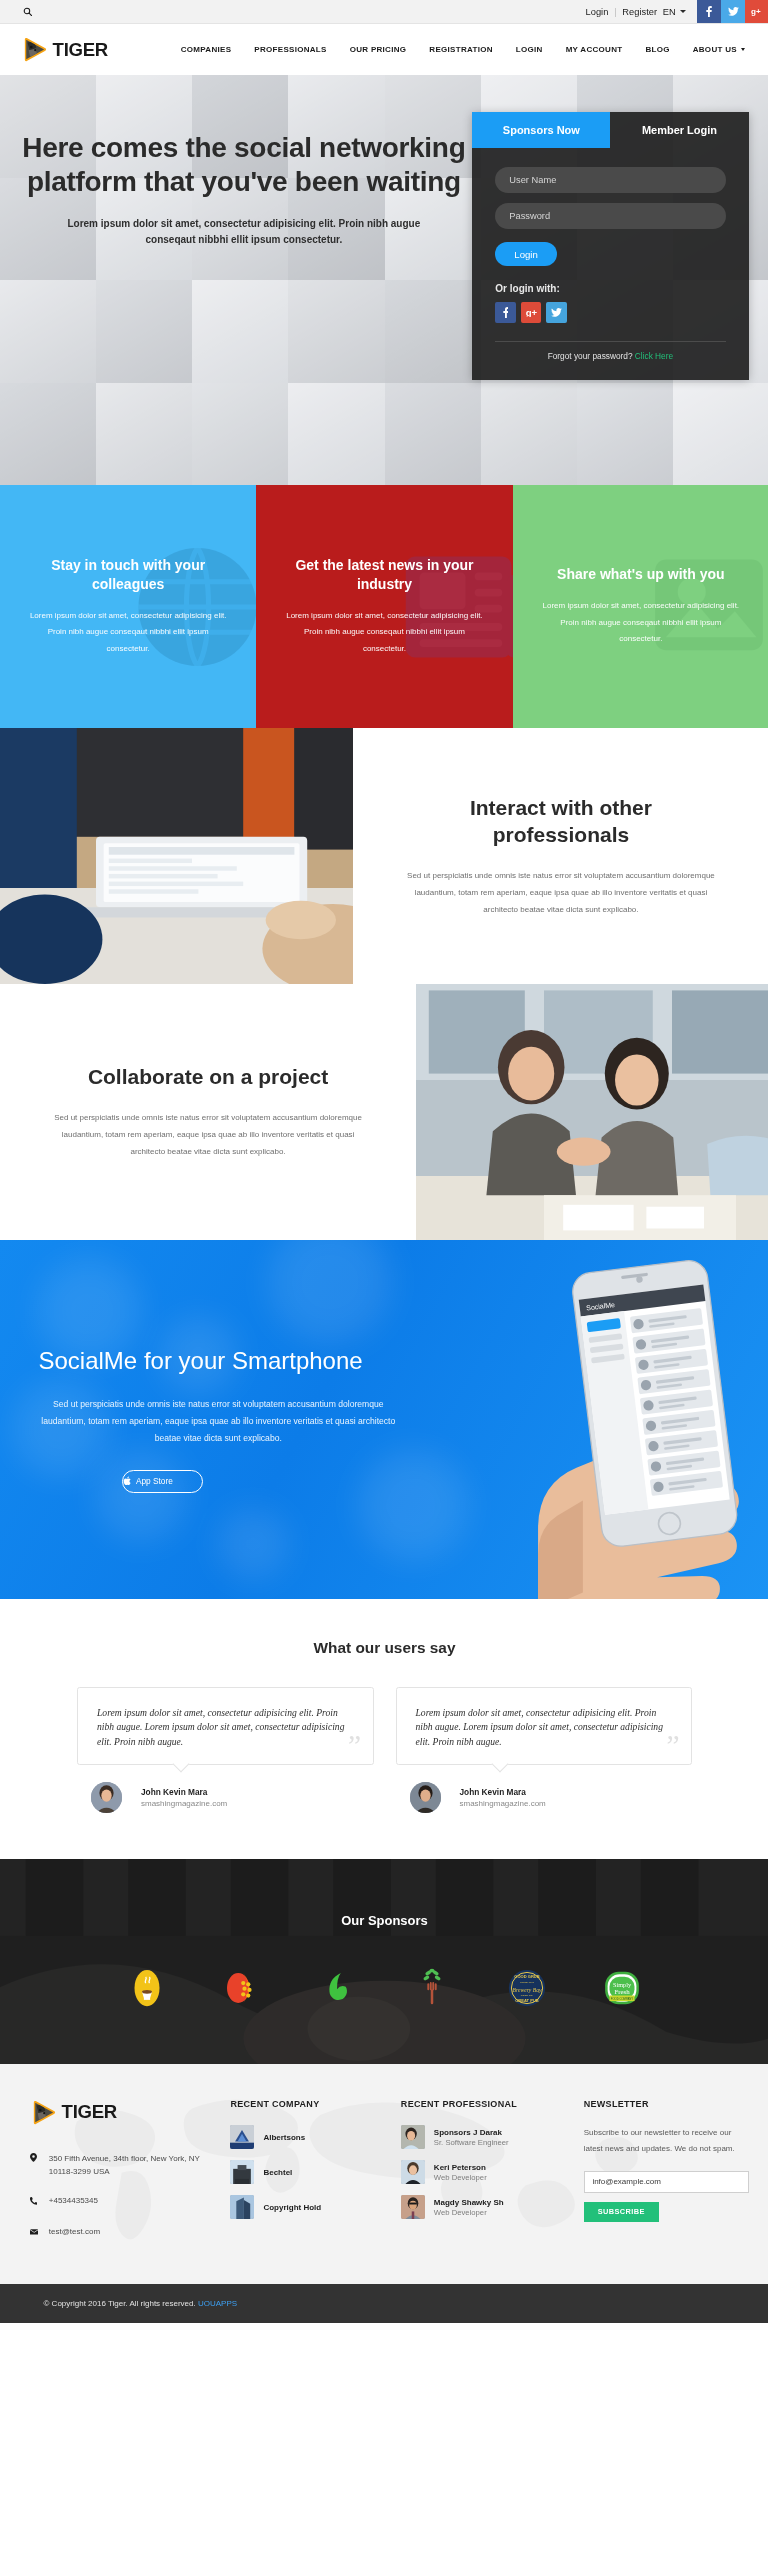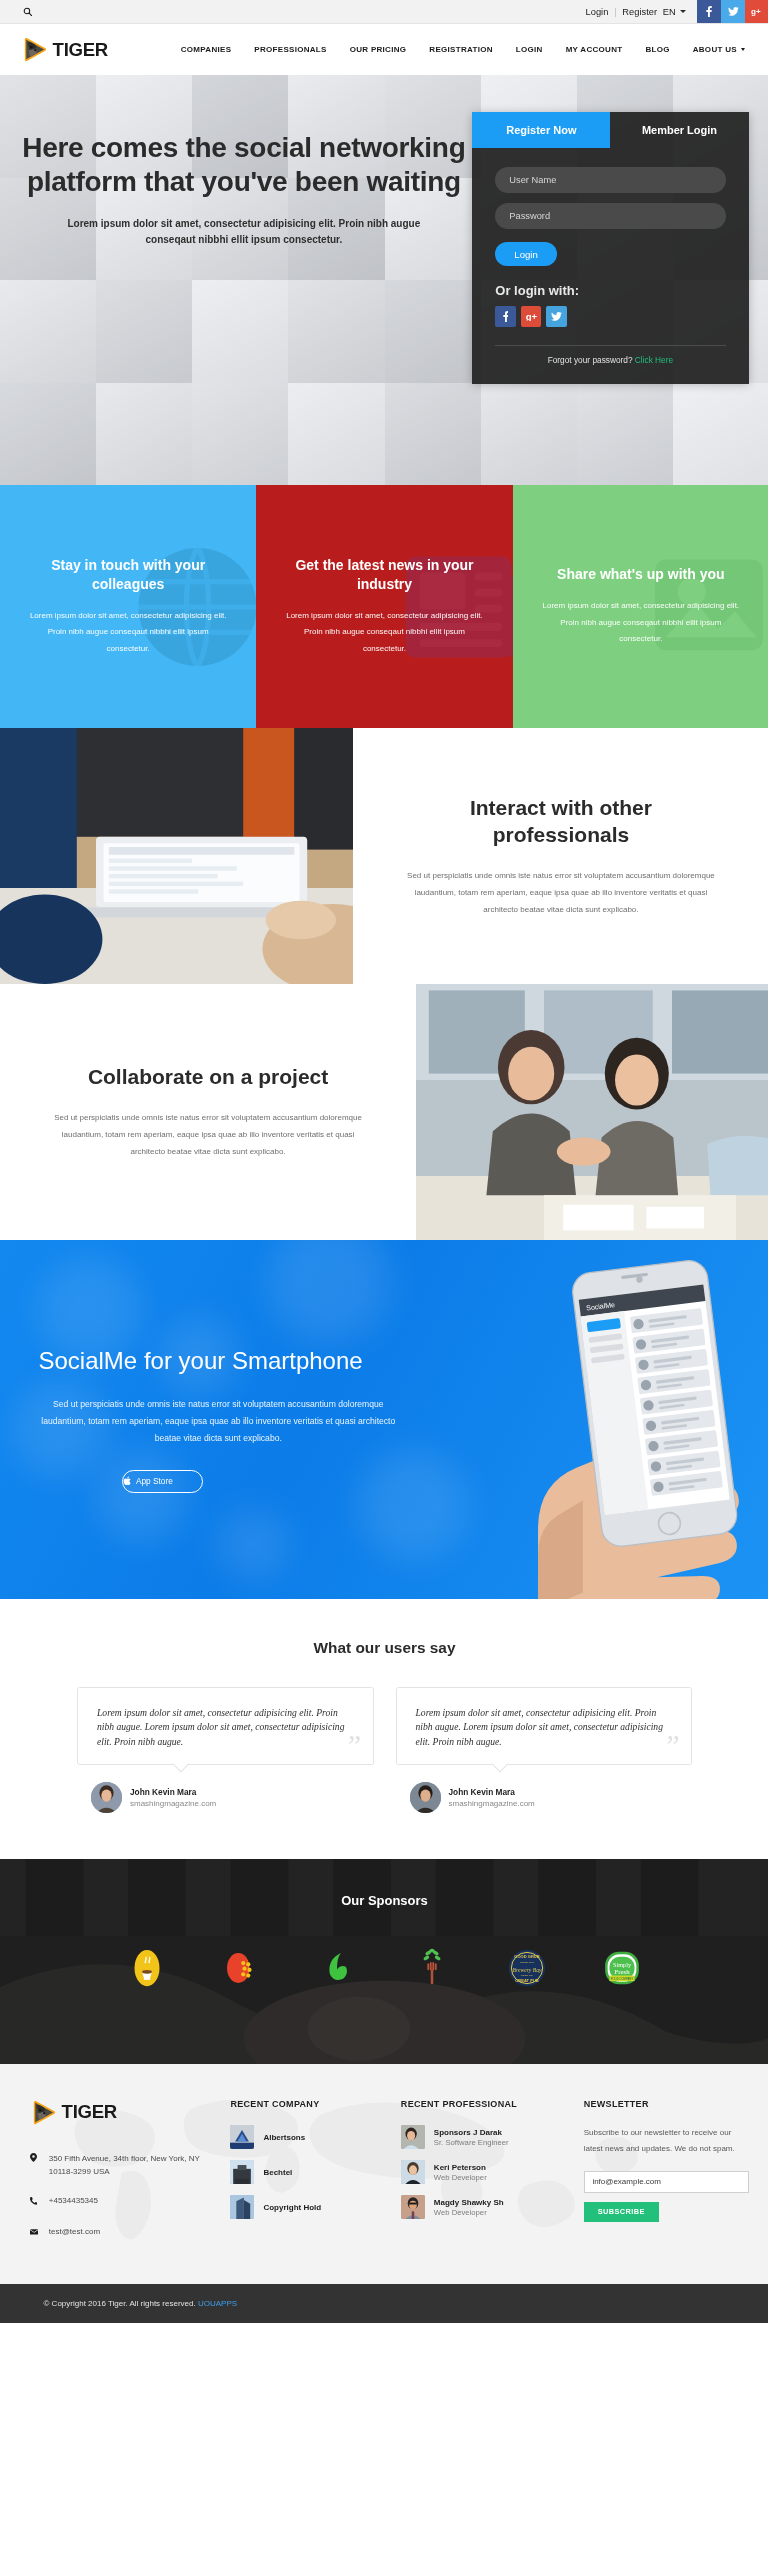--- a/index.html
+++ b/index.html
@@ -137,21 +137,21 @@
     background: #4a4a4a; color: #e6e6e6;
     padding: 0 14px; font-size: 9.3px; margin-bottom: 10.3px;
     font-family: "Liberation Sans", sans-serif;
   }
   .lfield::placeholder { color: #d6d6d6; }
   .login-btn {
     height: 24px; padding: 0 19px; border: none; border-radius: 12px;
     background: #1b9df5; color: #fff; font-size: 9.6px; cursor: pointer;
     margin-top: 2.6px; font-family: "Liberation Sans", sans-serif;
   }
-  .or-login { color: #e9e9e9; font-size: 13px; margin-top: 16.7px; font-weight: 600;}
+  .or-login { color: #e9e9e9; font-size: 10px; margin-top: 16.7px; font-weight: 600;}
   .login-socials { display: flex; gap: 5.1px; margin-top: 8.3px; }
   .login-socials div {
     width: 20.5px; height: 20.5px; border-radius: 1.9px;
     display: flex; align-items: center; justify-content: center;
     color: #fff; font-weight: 700; font-size: 12px; cursor: pointer;
   }
   .hr-login { border-top: 0.6px solid #4c4c4c; margin: 18px 0 0; }
   .forgot {
     text-align: center; font-size: 8.3px; color: #e3e3e3;
     padding: 9px 0 2.6px;
@@ -250,39 +250,39 @@
     font-family: "Liberation Serif", serif;
     font-size: 29.5px; color: #e0e0e0; line-height: 1;
   }
   .bubble:after {
     content: ""; position: absolute; left: 97px; bottom: -5.8px;
     width: 11px; height: 11px; background: #fff;
     border-right: 0.6px solid #e3e3e3; border-bottom: 0.6px solid #e3e3e3;
     transform: rotate(45deg);
   }
   .testi-person {
-    display: flex; align-items: center; gap: 8px; margin-top: 16.7px;
+    display: flex; align-items: center; gap: 19px; margin-top: 16.7px;
     padding-left: 14px;
   }
   .avatar {
     width: 31px; height: 31px; border-radius: 50%; overflow: hidden;
     background: #8d99ab; flex-shrink: 0;
   }
   .tp-name { font-size: 8.3px; font-weight: 700; color: #1f1f1f; }
   .tp-site { font-size: 8px; color: #8a8a8a; margin-top: 1.9px; }
 
   
   .sponsors {
     position: relative; height: 205px; overflow: hidden;
     background: #1d1d1d;
   }
   .sponsors .sp-bg { position: absolute; inset: 0; opacity: .38; }
   .sponsors h2 {
     position: relative; z-index: 3; text-align: center; color: #fff;
-    font-size: 13px; font-weight: 700; padding-top: 34px;
+    font-size: 13px; font-weight: 700; padding-top: 54px;
   }
   .sp-row {
     position: relative; z-index: 3; display: flex; justify-content: center;
     align-items: center; gap: 55px; margin-top: 40px;
   }
   .sp-logo { width: 40px; height: 40px; }
 
   
   .footer {
     position: relative; background: #f3f3f3; padding: 35px 0 29.5px;
@@ -453,21 +453,21 @@
   <div class="hero-overlay"></div>
 
   <div class="hero-inner">
     <div class="hero-copy">
       <div class="hero-title">Here comes the social networking platform that you've been waiting</div>
       <div class="hero-sub">Lorem ipsum dolor sit amet, consectetur adipisicing elit. Proin nibh augue conseqaut nibbhi ellit ipsum consectetur.</div>
     </div>
 
     <div class="login-card">
       <div class="login-tabs">
-        <div class="login-tab active">Register Now</div>
+        <div class="login-tab active">Sponsors Now</div>
         <div class="login-tab">Member Login</div>
       </div>
       <div class="login-body">
         <input class="lfield" placeholder="User Name" style="">
         <input class="lfield" type="password" placeholder="Password" style="">
         <button class="login-btn">Login</button>
         <div class="or-login">Or login with:</div>
         <div class="login-socials">
           <div style="background:#3b5998">
             <svg width="5.8" height="11" viewBox="0 0 9 17">

